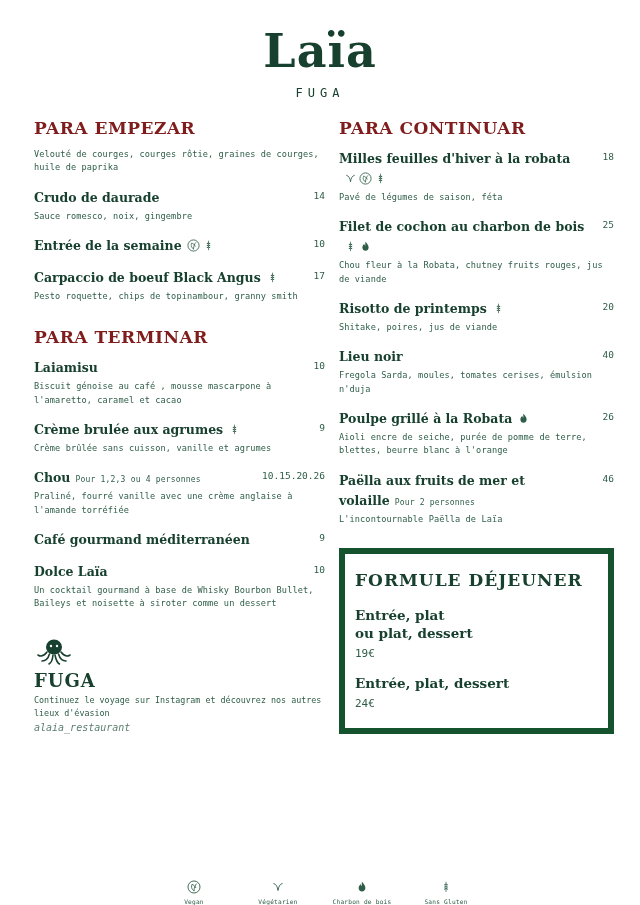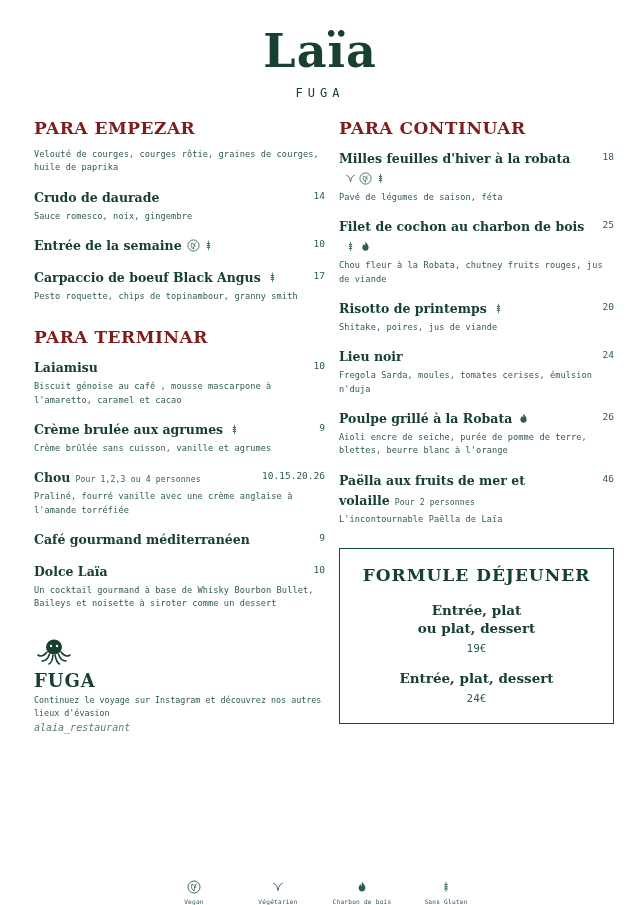--- a/index.html
+++ b/index.html
@@ -119,23 +119,22 @@
     width: 11px;
     height: 13px;
     position: relative;
     vertical-align: -2px;
   }
   .tag svg { display: block; }
 
   
   .formule {
     margin-top: 22px;
-    border: 1px solid #14532d;
+    border: 6px solid #14532d;
     padding: 16px 10px 18px 10px;
-    text-align: center;
     box-sizing: border-box;
   }
   .formule-title {
     font-family: "DejaVu Serif", serif;
     font-weight: bold;
     font-size: 17px;
     letter-spacing: 1px;
     color: #17402e;
     margin-bottom: 16px;
   }
@@ -439,21 +438,21 @@
                     </svg>
                   </span>
                 </span></div>
               <div class="price">20</div>
             </div>
             <div class="desc">Shitake, poires, jus de viande</div>
           </div>
           <div class="item">
             <div class="item-head">
               <div class="item-name-wrap"><span class="item-name">Lieu noir</span></div>
-              <div class="price">24</div>
+              <div class="price">40</div>
             </div>
             <div class="desc">Fregola Sarda, moules, tomates cerises, émulsion n'duja</div>
           </div>
           <div class="item">
             <div class="item-head">
               <div class="item-name-wrap"><span class="item-name">Poulpe grillé à la Robata</span><span class="tags">
                   <span class="tag">
                     <svg width="13" height="13" viewBox="0 0 20 20">
                       <path d="M10 2.5 C12.8 6 14.8 8 14.8 11.4 C14.8 14.3 12.6 16.6 10 16.6 C7.4 16.6 5.2 14.3 5.2 11.4 C5.2 9.2 6.4 7.6 8 5.6 C8.4 7.2 9 8 10 8.6 C9.4 6.4 9.4 4.4 10 2.5 Z" fill="#2f5e48"></path>
                     </svg>

